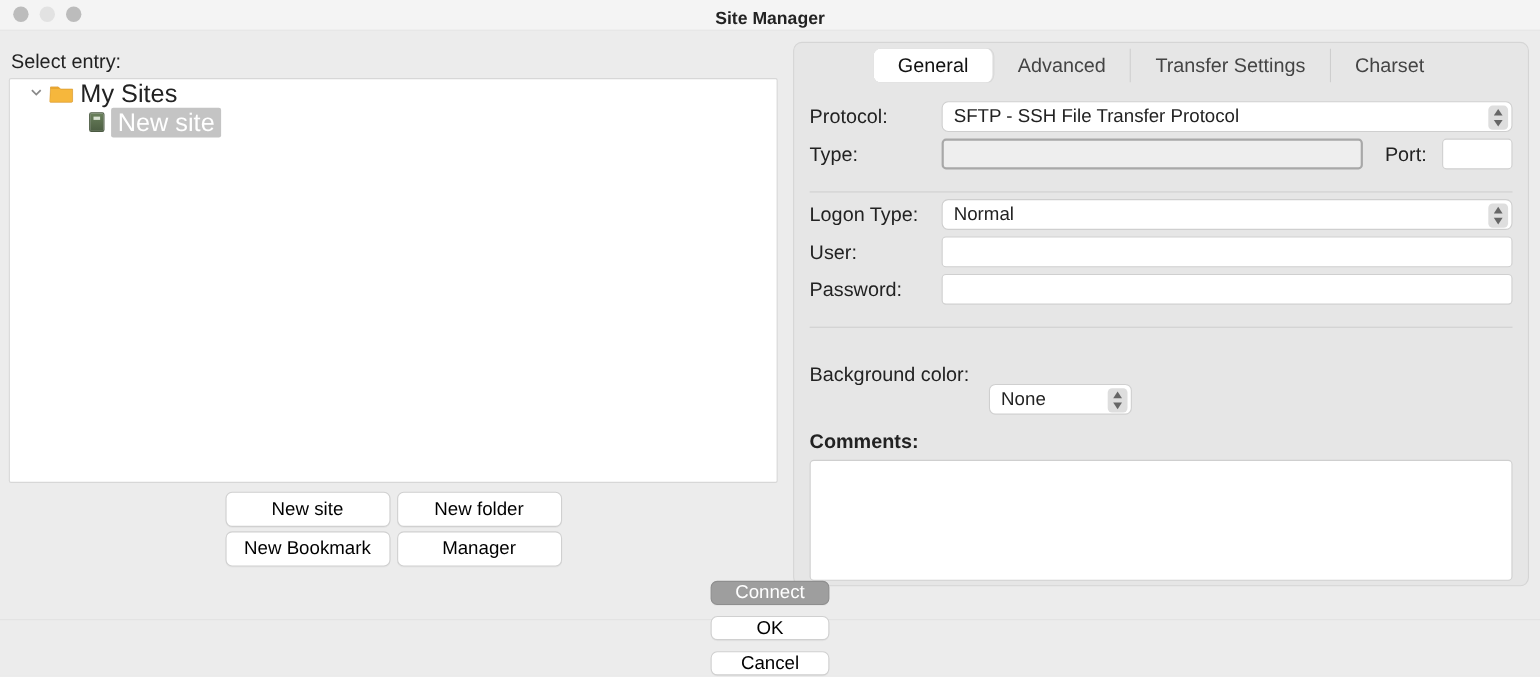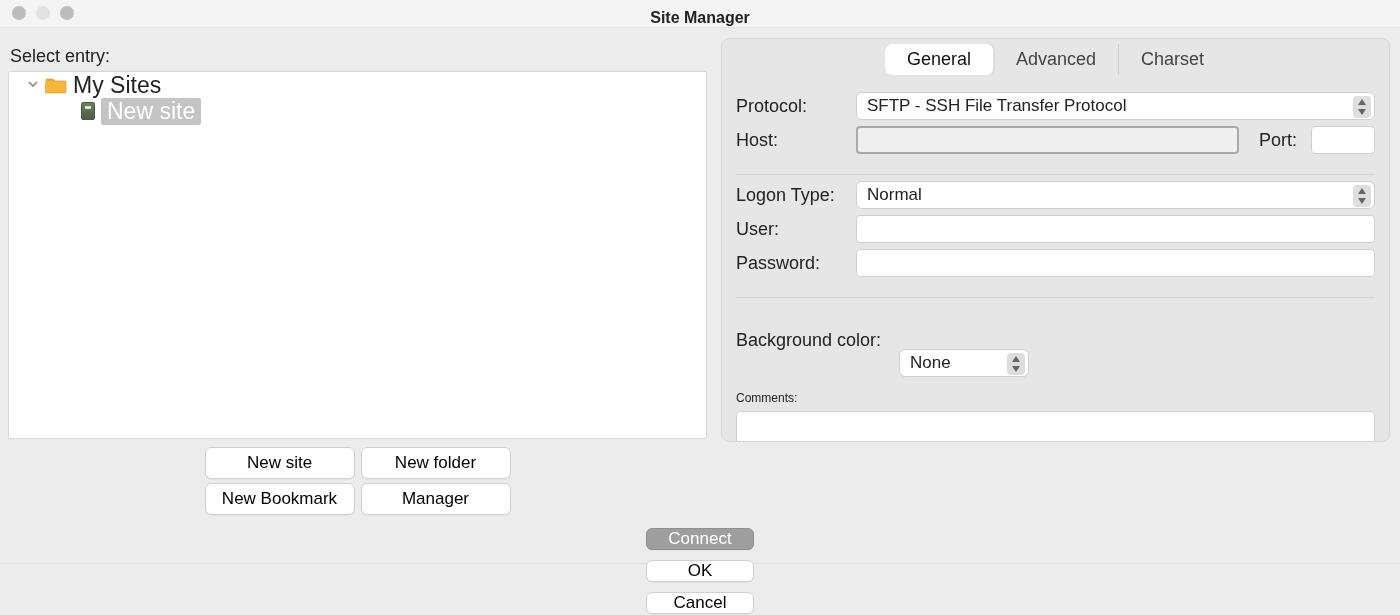--- a/index.html
+++ b/index.html
@@ -116,21 +116,21 @@
 
   
   .right-col {
     flex: 1;
     padding: 10px 10px 0 6px;
   }
   .right-panel {
     background: #e6e6e6;
     border: 1px solid #d5d5d5;
     border-radius: 8px;
-    height: 404px;
+    height: 495px;
     padding: 0 0 16px 0;
     overflow: hidden;
   }
 
   .tabs {
     display: flex;
     align-items: center;
     justify-content: center;
     gap: 0;
     padding: 5px 0 3px 0;
@@ -214,21 +214,22 @@
   .sep {
     border: none;
     border-top: 1px solid #d0d0d0;
     margin: 20px 0 6px 0;
   }
 
   .select.small { flex: none; width: 130px; margin-top: 45px; }
 
   .comments-label {
     padding-top: 8px;
-    font-size: 12px;
+    font-size: 18px;
+    font-weight: bold;
   }
   textarea.comments {
     margin-top: 6px;
     width: 100%;
     height: 110px;
     background: #fff;
     border: 1px solid #cfcfcf;
     border-radius: 4px;
     resize: none;
     font-size: 17px;
@@ -306,41 +307,42 @@
     </div>
   </div>
 
   <div class="right-col">
     <div class="right-panel">
 
       <div class="tabs">
         <div class="seg">
           <div class="tab active">General</div>
           <div class="tab">Advanced</div>
+          <div class="tab">Transfer Settings</div>
           <div class="tab">Charset</div>
         </div>
       </div>
 
       <div class="form">
 
         <div class="form-row">
           <div class="form-label">Protocol:</div>
           <div class="select">
             <span>SFTP - SSH File Transfer Protocol</span>
             <span class="stepper">
               <svg width="18" height="22" viewBox="0 0 18 22">
                 <polygon points="9,3 13,9 5,9" fill="#666"></polygon>
                 <polygon points="9,19 13,13 5,13" fill="#666"></polygon>
               </svg>
             </span>
           </div>
         </div>
 
         <div class="form-row">
-          <div class="form-label">Host:</div>
+          <div class="form-label">Type:</div>
           <input class="text focus" type="text" value="" style="">
           <div class="port-label">Port:</div>
           <input class="text port" type="text" value="" style="">
         </div>
 
         <hr class="sep">
 
         <div class="form-row">
           <div class="form-label">Logon Type:</div>
           <div class="select">

